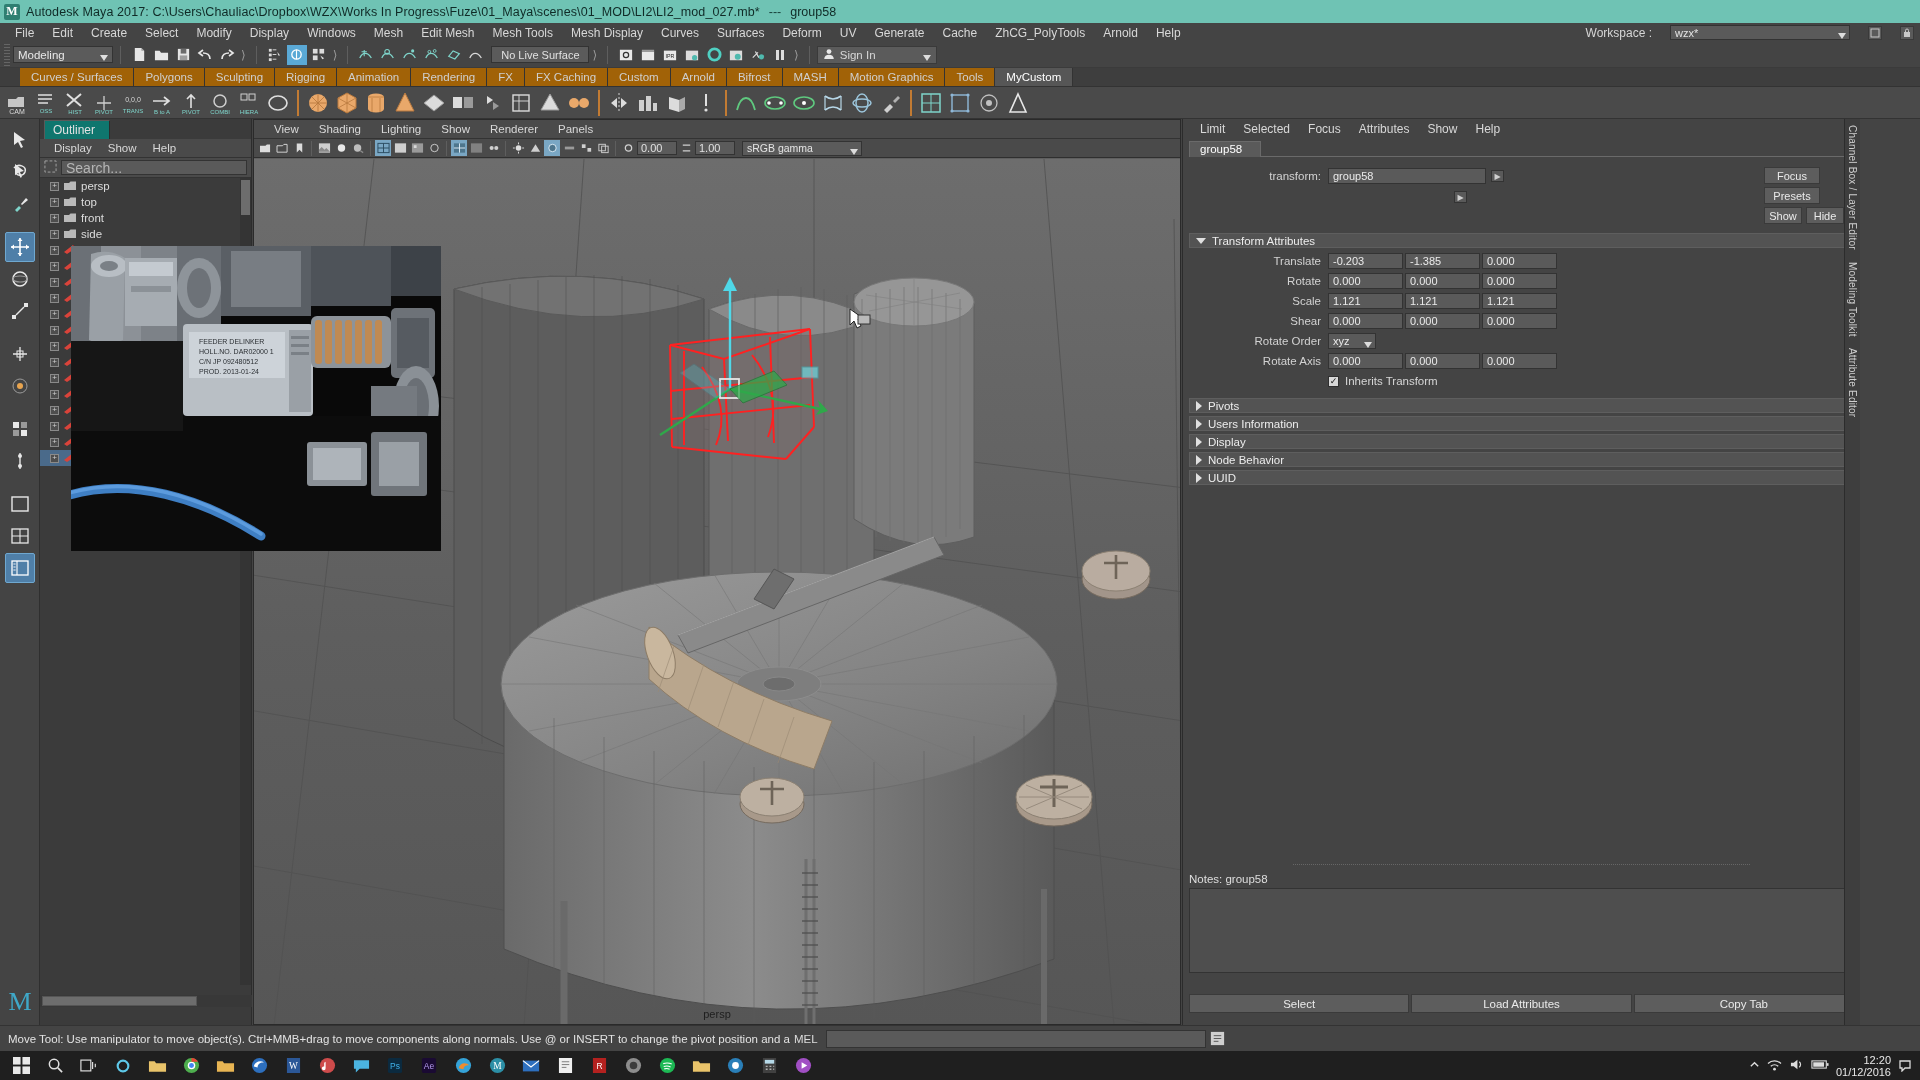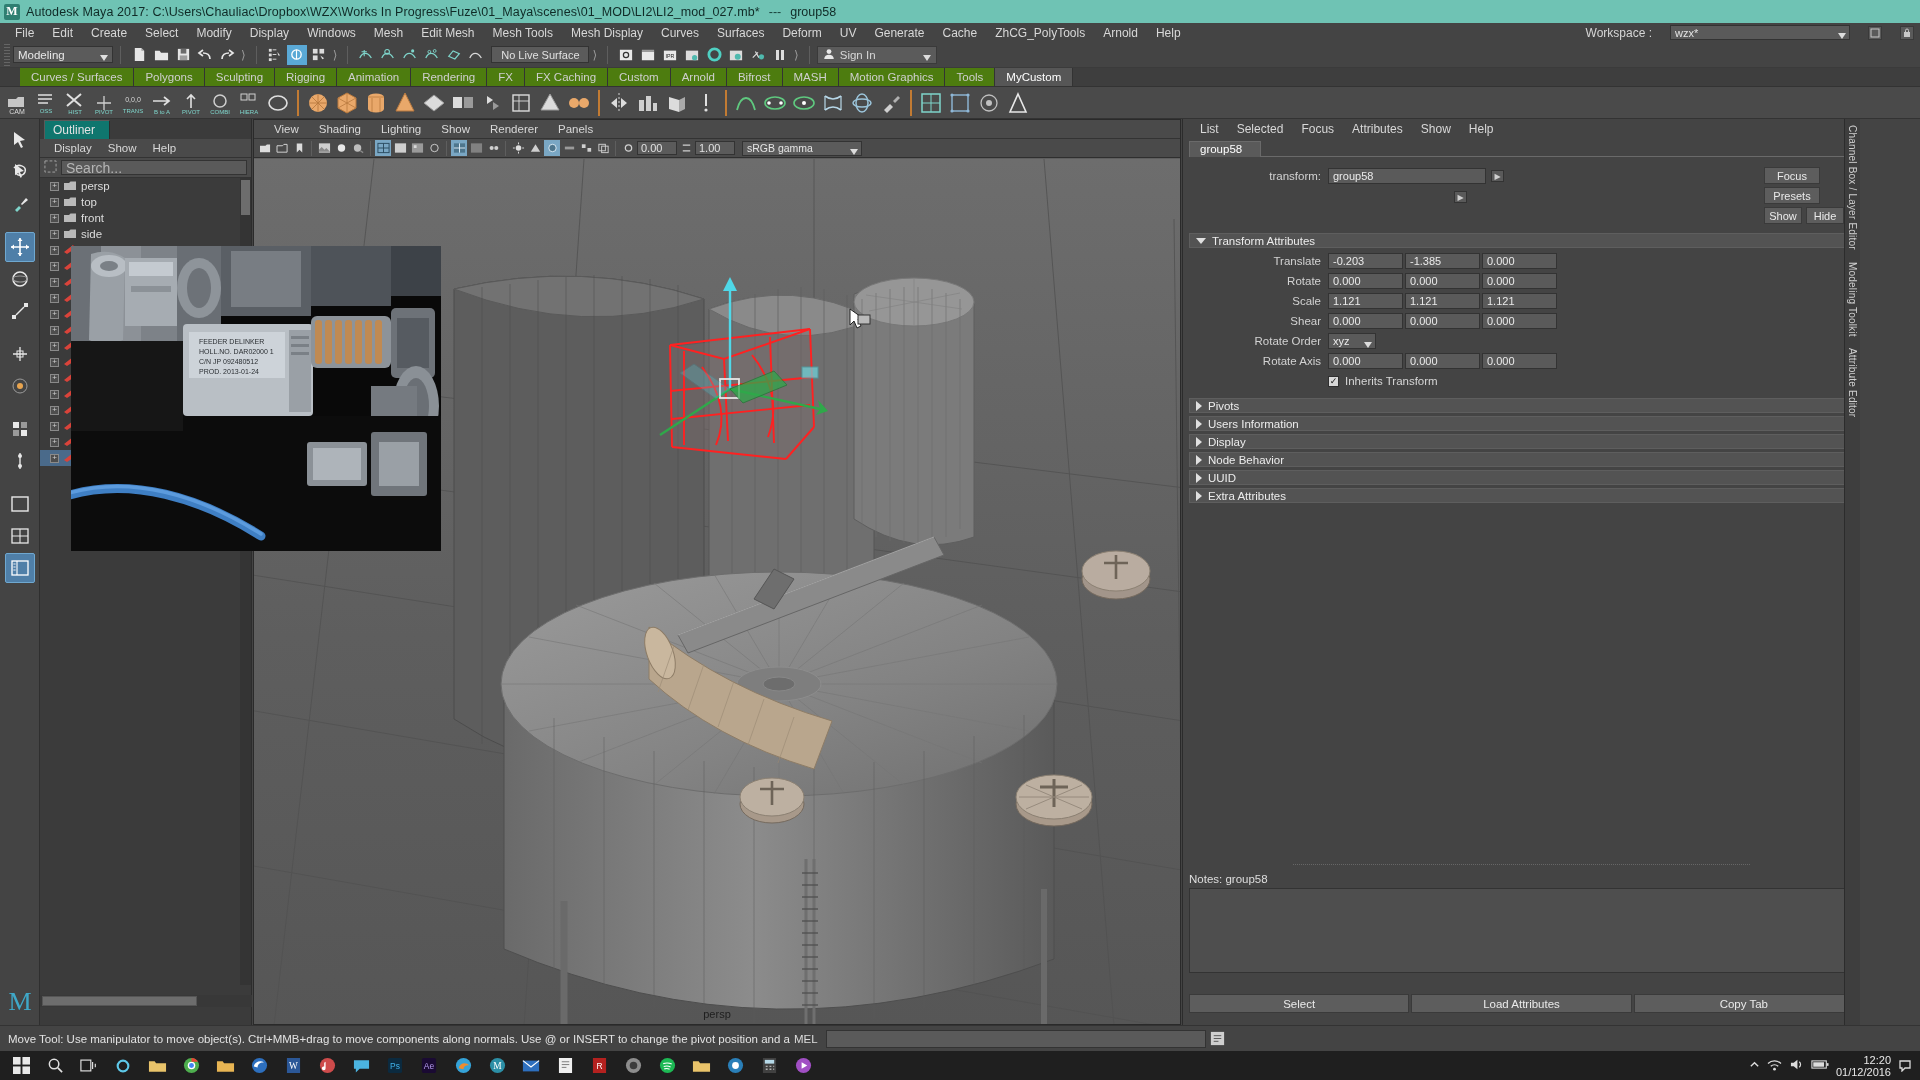--- a/index.html
+++ b/index.html
@@ -82,21 +82,21 @@
   }
   .signin .caret{ position:absolute; right:5px; top:4px; }
 
   
   .shelftabs{
     height:19px; background:#3e3e3e; display:flex; align-items:stretch;
     padding-left:20px; font-size:11.5px; border-bottom:1px solid #333;
   }
   .shelftab{
     padding:0 11px; display:flex; align-items:center; color:#cfcfcf;
-    border-right:1px solid #333; background:#4d7c0f; white-space:nowrap; cursor:default;
+    border-right:1px solid #333; background:#a16207; white-space:nowrap; cursor:default;
   }
   .shelftab.active{ background:#565656; color:#ffffff; }
 
   
   .shelfrow{
     height:32px; background:#4a4a4a; display:flex; align-items:center;
     padding-left:3px; border-bottom:1px solid #333; gap:1px; position:relative;
   }
   .shelf-ic{
     width:28px;height:28px;display:flex;align-items:center;justify-content:center;
@@ -1525,21 +1525,21 @@
             <rect x="242" y="202" width="48" height="32" fill="#aeb4ba"></rect>
             <rect x="300" y="186" width="56" height="64" rx="3" fill="#70757b"></rect>
             <rect x="308" y="196" width="40" height="44" fill="#9aa0a6"></rect>
           </g>
         </svg>
       </div>
     </div>
 
     <div class="attred">
       <div class="ae-menu" id="ae-menu">
-          <div class="am">List</div>
+          <div class="am">Limit</div>
           <div class="am">Selected</div>
           <div class="am">Focus</div>
           <div class="am">Attributes</div>
           <div class="am">Show</div>
           <div class="am">Help</div>
         </div>
       <div class="ae-tabs">
         <div class="ae-tab">
           <span>group58</span>
         </div>
@@ -1668,24 +1668,20 @@
             <span>Display</span>
           </div>
           <div class="section-hdr" style="margin-top: 3px;">
             <span class="tri-r"></span>
             <span>Node Behavior</span>
           </div>
           <div class="section-hdr" style="margin-top: 3px;">
             <span class="tri-r"></span>
             <span>UUID</span>
           </div>
-          <div class="section-hdr" style="margin-top: 3px;">
-            <span class="tri-r"></span>
-            <span>Extra Attributes</span>
-          </div>
         </div>
 
       <div class="dotted-sep"></div>
       <div class="notes-area">
         <div class="notes-lbl">Notes:  group58</div>
         <div class="notes-box"></div>
       </div>
 
       <div class="ae-bottom" id="ae-bottom">
           <div>Select</div>

